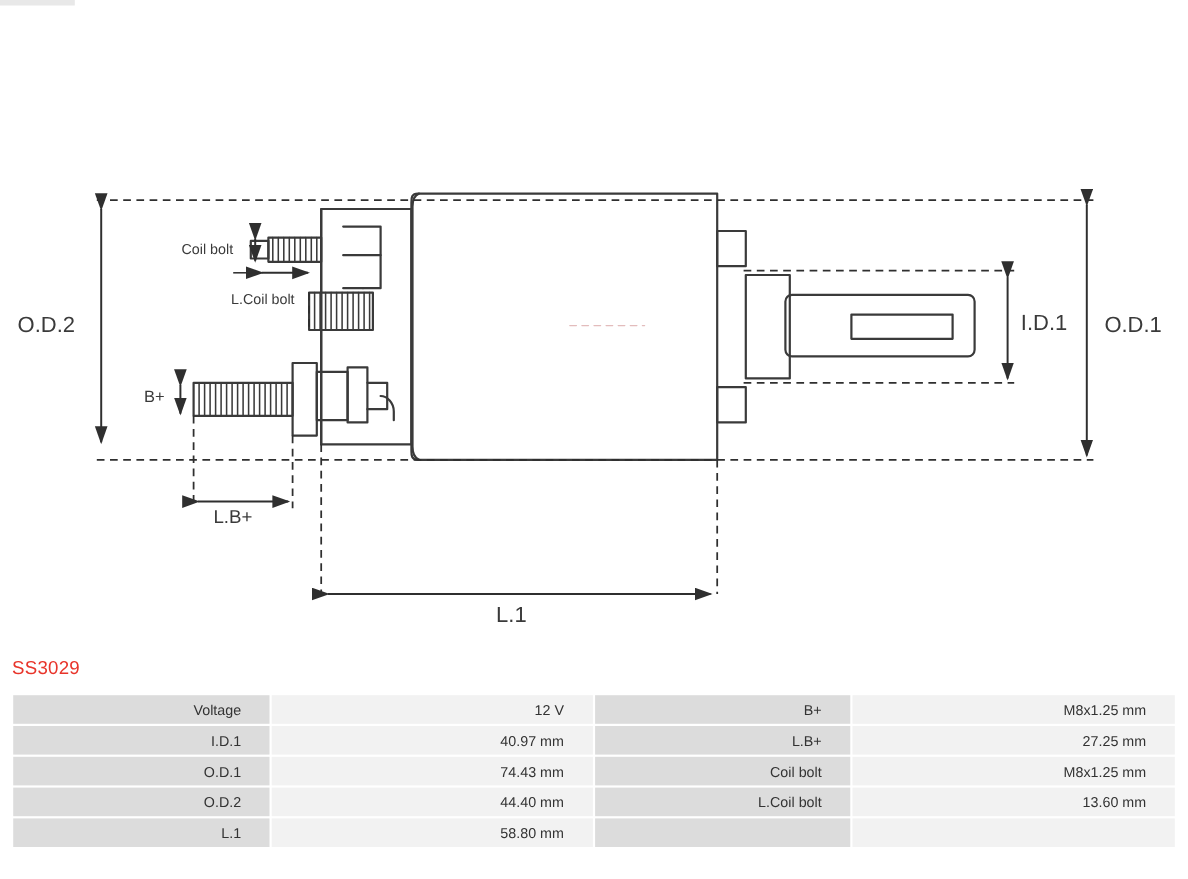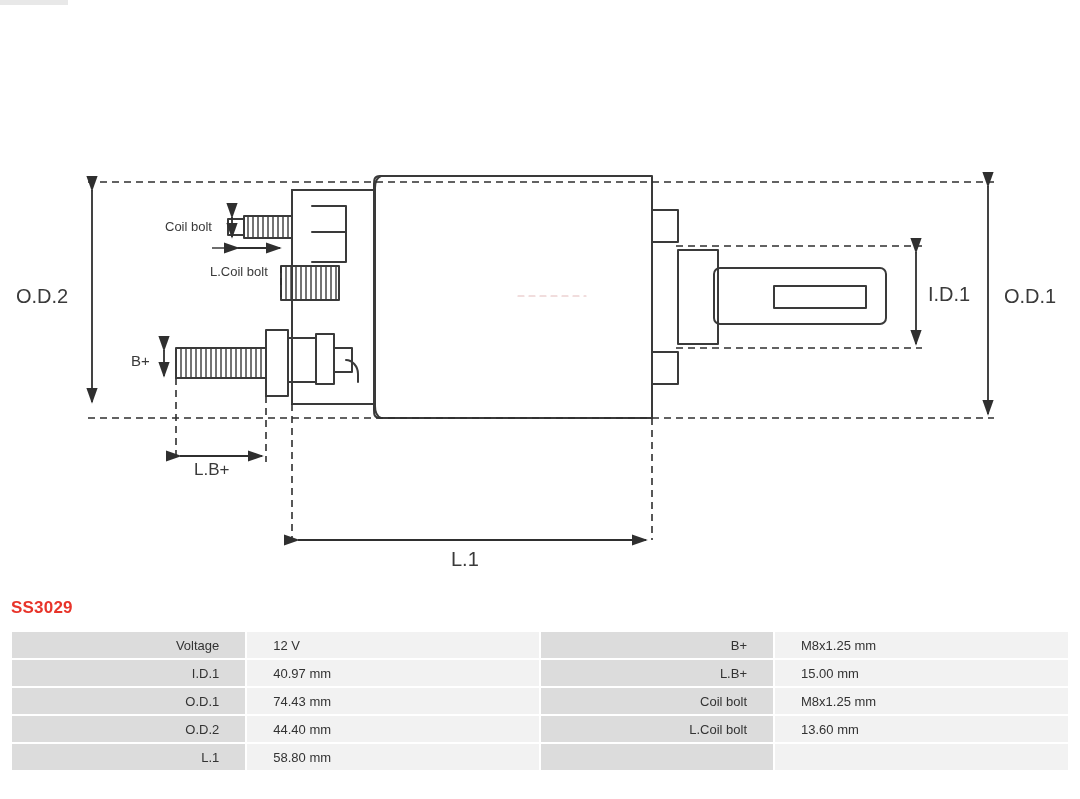--- a/index.html
+++ b/index.html
@@ -44,21 +44,21 @@
   .dim-label.small {
     font-size: 13px;
   }
 
   
   .product-code {
     position: absolute;
     left: 11px;
     top: 598px;
     font-size: 17px;
-    font-weight: bold;
+    font-weight: normal;
     color: #e8342a;
     letter-spacing: 0.2px;
   }
 
   
   .spec-table {
     position: absolute;
     left: 10px;
     top: 630px;
     width: 1060px;
@@ -72,21 +72,21 @@
     vertical-align: middle;
   }
   .spec-table td.key {
     background: #dcdcdc;
     text-align: right;
     color: #333;
     width: 195px;
   }
   .spec-table td.val {
     background: #f2f2f2;
-    text-align: left;
+    text-align: right;
     color: #333;
     width: 260px;
   }
   .spec-table td.blank {
     background: #f2f2f2;
   }
   .spec-table td.key.blank {
     background: #dcdcdc;
   }
 </style>
@@ -214,21 +214,21 @@
       <tr>
         <td class="key">Voltage</td>
         <td class="val">12 V</td>
         <td class="key">B+</td>
         <td class="val">M8x1.25 mm</td>
       </tr>
       <tr>
         <td class="key">I.D.1</td>
         <td class="val">40.97 mm</td>
         <td class="key">L.B+</td>
-        <td class="val">15.00 mm</td>
+        <td class="val">27.25 mm</td>
       </tr>
       <tr>
         <td class="key">O.D.1</td>
         <td class="val">74.43 mm</td>
         <td class="key">Coil bolt</td>
         <td class="val">M8x1.25 mm</td>
       </tr>
       <tr>
         <td class="key">O.D.2</td>
         <td class="val">44.40 mm</td>

